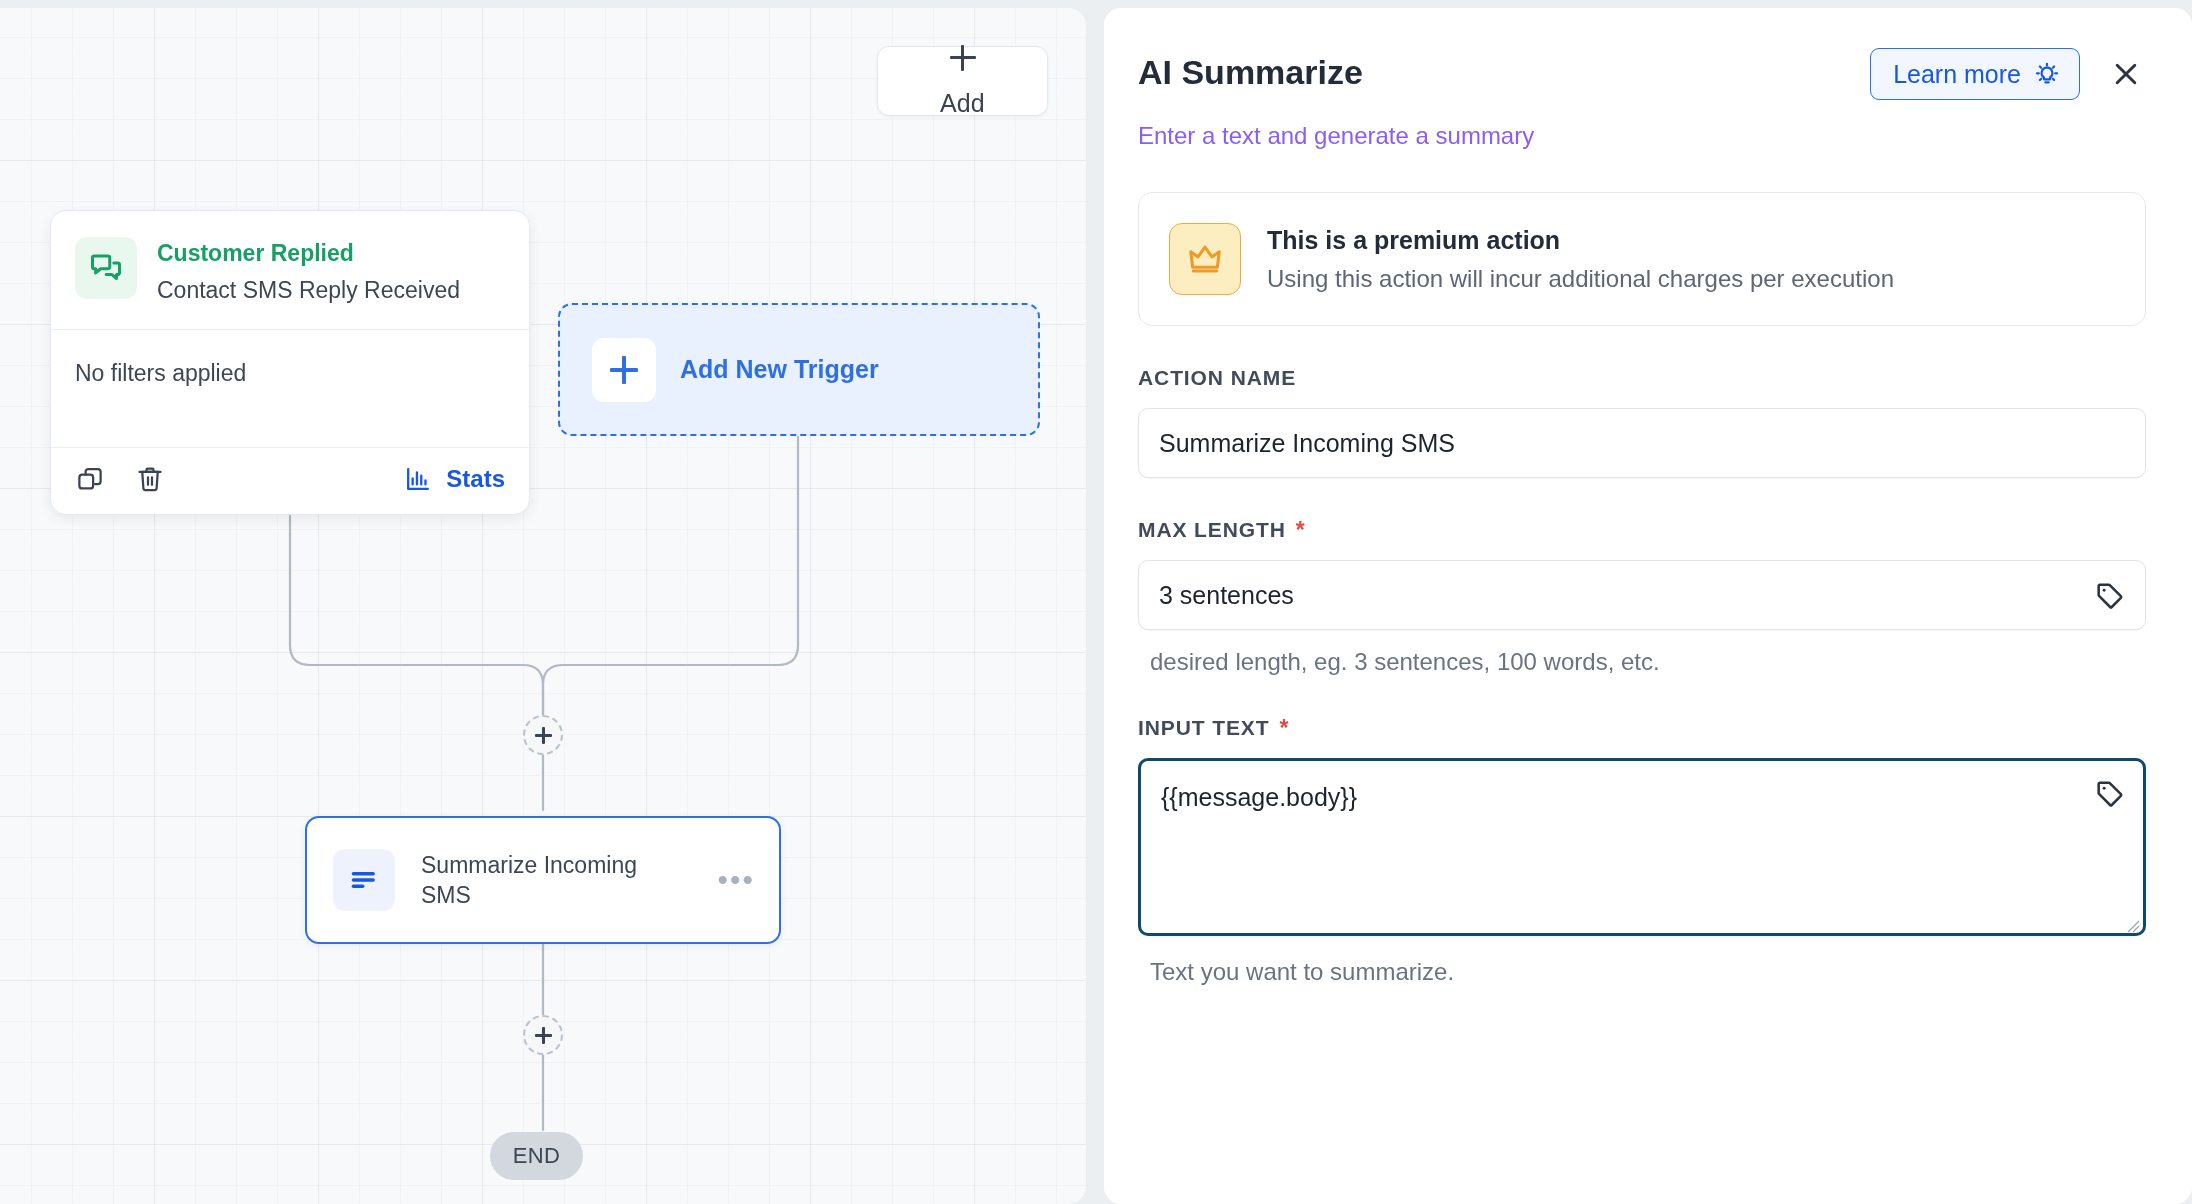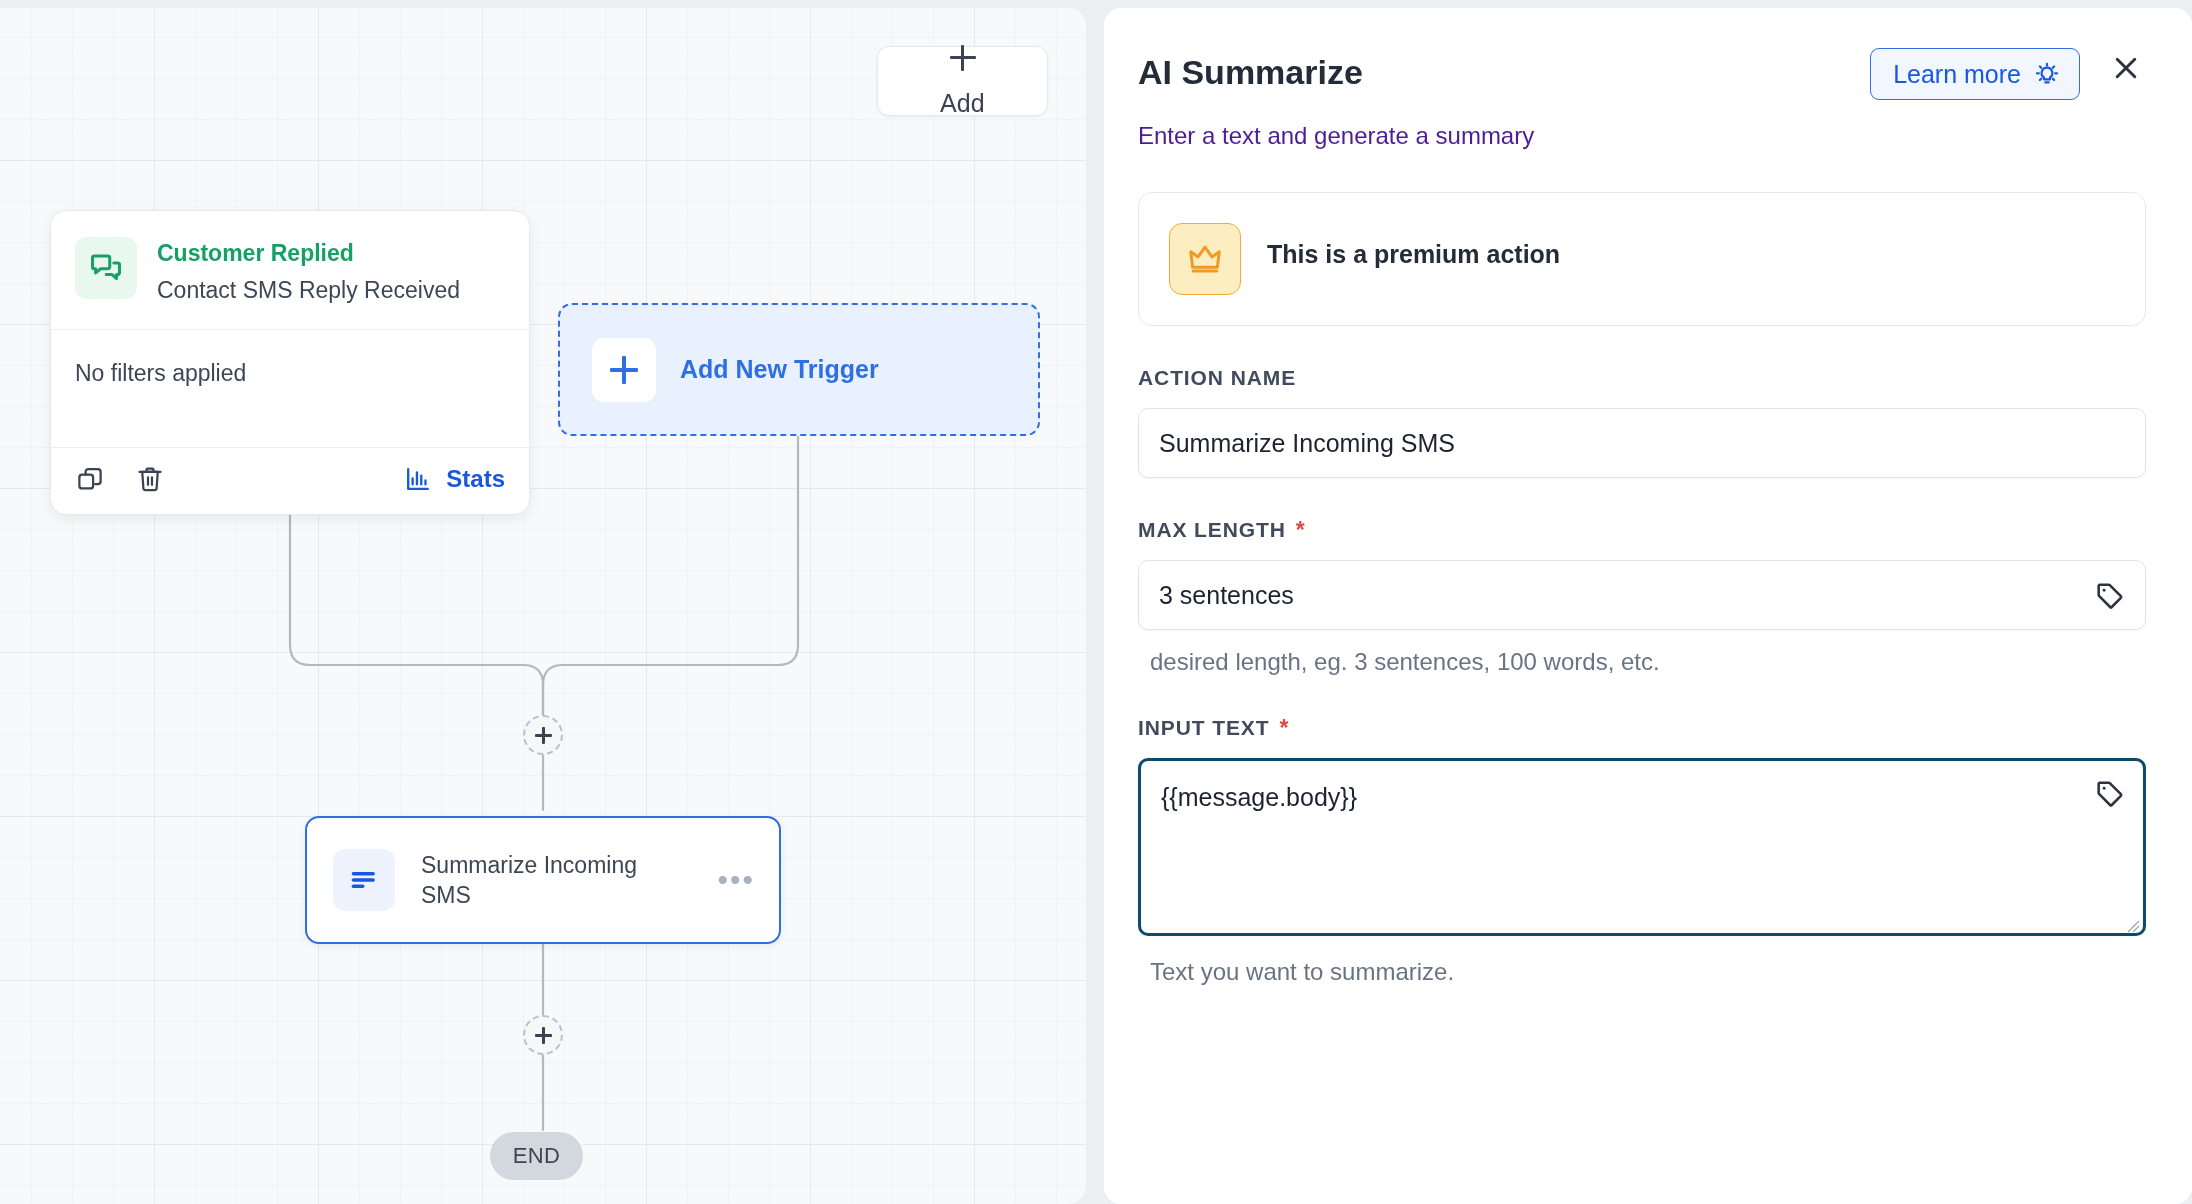--- a/index.html
+++ b/index.html
@@ -291,20 +291,21 @@
   #panel-title {
     font-size: 34px;
     font-weight: 700;
     color: #242c3a;
     line-height: 1.2;
     padding-top: 10px;
   }
   .panel-head-right {
     margin-left: auto;
     display: flex;
+    align-items: center;
     gap: 26px;
     padding-top: 6px;
   }
   #learn-more-button {
     display: inline-flex;
     align-items: center;
     gap: 12px;
     height: 52px;
     padding: 0 18px 0 22px;
     border: 1.5px solid #2f6fe4;
@@ -314,21 +315,21 @@
     font-size: 25px;
     cursor: pointer;
   }
   #close-button {
     width: 40px; height: 40px;
     display: flex; align-items: center; justify-content: center;
     cursor: pointer;
   }
   #panel-subtitle {
     font-size: 24px;
-    color: #4c1d95;
+    color: #8b5cf6;
     margin-top: 22px;
   }
 
   
   #premium-banner {
     margin-top: 42px;
     border: 1px solid #e4e8ee;
     border-radius: 14px;
     padding: 30px 30px;
     display: flex;
@@ -549,20 +550,21 @@
 
       <div id="premium-banner">
         <span class="crown-box">
           <svg width="38" height="38" viewBox="0 0 24 24" fill="none" stroke="#ef9a23" stroke-width="1.9" stroke-linejoin="round" stroke-linecap="round">
             <path d="M4.2 17.2L3 7.4l4.6 3.3L12 4.5l4.4 6.2L21 7.4l-1.2 9.8z"></path>
             <path d="M4.6 19.6h14.8"></path>
           </svg>
         </span>
         <span>
           <div class="premium-title">This is a premium action</div>
+          <div class="premium-sub">Using this action will incur additional charges per execution</div>
         </span>
       </div>
 
       <div class="field">
         <div class="field-label">
           <span>ACTION NAME</span>
         </div>
         <div class="input-wrap">
           <input class="text-input" type="text" style="padding-right: 20px;" value="Summarize Incoming SMS">
         </div>

